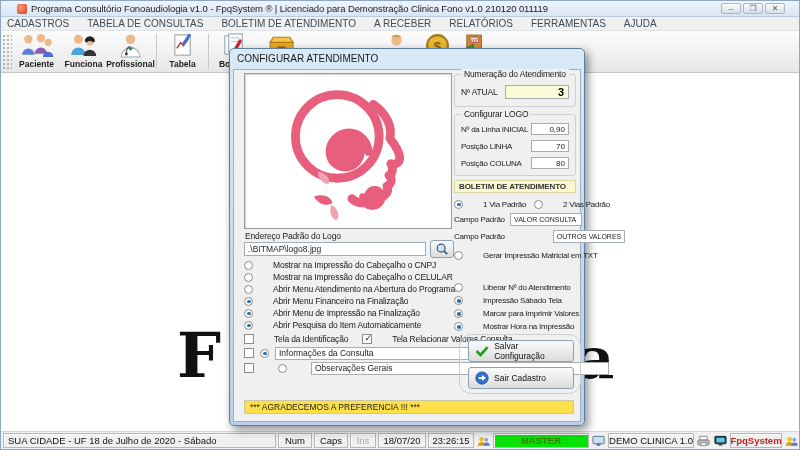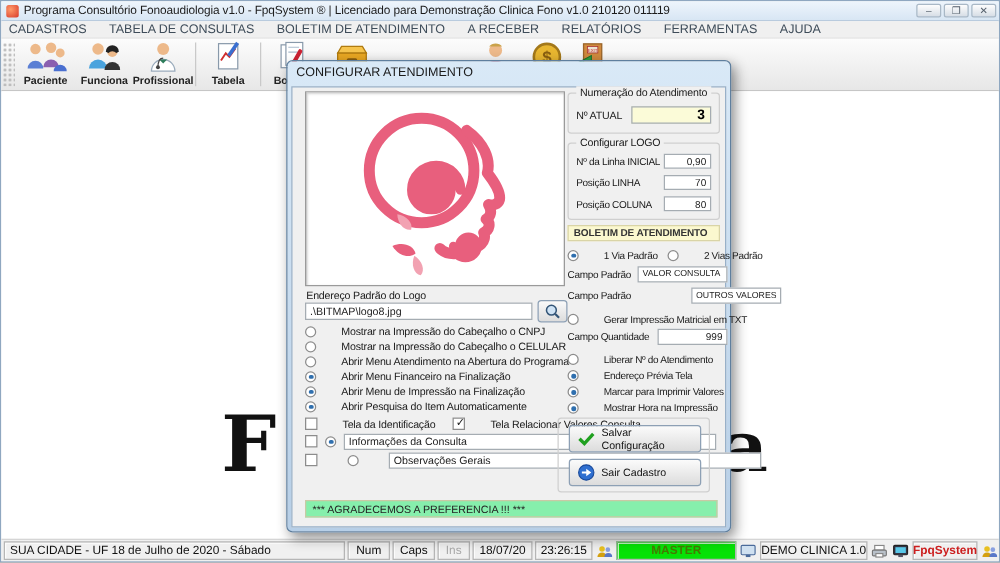--- a/index.html
+++ b/index.html
@@ -1,19 +1,19 @@
 <!DOCTYPE html>
 <html><head>
 <meta charset="utf-8">
 <style>
   html,body{margin:0;padding:0;background:#888;}
   *{box-sizing:border-box;font-family:"Liberation Sans",sans-serif;}
   .screen{position:relative;width:800px;height:450px;background:#fff;overflow:hidden;border:1px solid #8fa7c0;}
   
-  .titlebar{position:absolute;left:0;top:0;width:800px;height:16px;background:linear-gradient(#eef5fc,#d8e6f4);border-bottom:1px solid #b9cbde;display:flex;align-items:center;padding:0 4px;}
+  .titlebar{position:absolute;left:0;top:0;width:800px;height:16px;background:linear-gradient(#eef5fc,#d8e6f4);border-bottom:1px solid #b9cbde;display:flex;align-items:center;padding:0 16px;}
   .appicon{width:10px;height:10px;border-radius:2px;background:radial-gradient(circle at 35% 35%,#ff9a6a,#d83a2a);margin-right:4px;flex:none;}
   .title-text{font-size:9.5px;color:#1c1c1c;white-space:nowrap;letter-spacing:-0.1px;}
   .winbtns{margin-left:auto;display:flex;gap:2px;}
   .winbtn{width:20px;height:11px;border:1px solid #a9b8c6;border-radius:2px;background:linear-gradient(#fdfdfd,#d7dee6);font-size:8px;line-height:9px;text-align:center;color:#55606c;}
   
   .menubar{position:absolute;left:0;top:16px;width:800px;height:14px;background:#f0f0f0;display:flex;align-items:center;gap:18px;padding:0 6px;border-bottom:1px solid #e2e2e2;}
   .menu-item{font-size:10px;color:#3e4c59;white-space:nowrap;}
   
   .toolbar{position:absolute;left:0;top:30px;width:800px;height:42px;background:linear-gradient(#fcfcfc,#e7e7e7);border-bottom:1px solid #c6c6c6;display:flex;align-items:stretch;}
   .grip{width:10px;background-image:radial-gradient(#b5b5b5 1px,transparent 1.2px);background-size:4px 4px;margin:3px 1px;}
@@ -51,21 +51,21 @@
   .check{width:10px;height:10px;border:1px solid #8c8c8c;background:#fff;flex:none;position:relative;font-size:9px;line-height:9px;text-align:center;color:#1a6b2a;}
   .check.on::after{content:'✓';position:absolute;left:0;top:-1px;width:10px;color:#222;}
   .otext{font-size:8.5px;color:#1a1a1a;white-space:nowrap;letter-spacing:-0.15px;}
   .grp{position:absolute;border:1px solid #cfcfcf;border-radius:3px;}
   .grp-label{position:absolute;top:-6px;left:6px;background:#f0f0f0;padding:0 3px;font-size:8.5px;color:#1a1a1a;white-space:nowrap;letter-spacing:-0.15px;}
   .rcol-row{display:flex;align-items:center;justify-content:space-between;margin:0 6px;}
   .val-box{border:1px solid #a5acb2;background:#fbfbd8;font-size:11px;font-weight:bold;text-align:right;padding:0 4px;}
   .bol-header{position:absolute;left:220px;top:110px;width:122px;height:13px;background:#fbf8cf;border:1px solid #d9d4a6;font-size:8px;font-weight:bold;color:#333;display:flex;align-items:center;padding:0 4px;letter-spacing:-0.1px;}
   .ropt{font-size:8px;letter-spacing:-0.25px;}
   .dbtn{position:absolute;left:8px;width:106px;height:22px;border:1px solid #8da0b5;border-radius:3px;background:linear-gradient(#fbfbfb,#dcdcdc);display:flex;align-items:center;gap:5px;padding:0 6px;font-size:8.5px;color:#111;}
-  .banner{position:absolute;left:10px;top:330px;width:330px;height:14px;background:#86efac;border:1px solid #c9c9a5;font-size:8.5px;color:#222;display:flex;align-items:center;padding:0 5px;white-space:nowrap;}
+  .banner{position:absolute;left:10px;top:330px;width:330px;height:14px;background:#fde047;border:1px solid #c9c9a5;font-size:8.5px;color:#222;display:flex;align-items:center;padding:0 5px;white-space:nowrap;}
 </style>
 </head>
 <body>
 
 <div class="screen">
 
   <div class="titlebar">
     <div class="appicon"></div>
     <div class="title-text">Programa Consultório Fonoaudiologia v1.0 - FpqSystem ® | Licenciado para  Demonstração Clinica Fono v1.0 210120 011119</div>
     <div class="winbtns">
@@ -293,45 +293,41 @@
       <div class="rcol-row" style="position:absolute;left:214px;top:160px;width:128px;">
         <span class="otext ropt">Campo Padrão</span>
         <input class="field" style="position: static; width: 72px; height: 13px; font-size: 7px; margin-left: 48px;" value="OUTROS VALORES">
       </div>
 
       <div class="optrow" style="position:absolute;left:220px;top:179px;">
         <span class="radio"></span>
         <span class="otext ropt">Gerar Impressão Matricial em TXT</span>
       </div>
 
-      <div class="rcol-row" style="position:absolute;left:214px;top:193px;width:128px;">
-        <span class="otext ropt">Campo Quantidade</span>
-        <input class="field" style="position: static; width: 56px; height: 13px; text-align: right; font-size: 8px;" value="999">
-      </div>
 
       <div style="position:absolute;left:220px;top:211px;">
         <div class="optrow" style="height:13px;">
             <span class="radio"></span>
             <span class="otext ropt">Liberar Nº do Atendimento</span>
           </div>
         <div class="optrow" style="height:13px;">
             <span class="radio on"></span>
-            <span class="otext ropt">Endereço Prévia Tela</span>
+            <span class="otext ropt">Impressão Sábado Tela</span>
           </div>
         <div class="optrow" style="height:13px;">
             <span class="radio on"></span>
             <span class="otext ropt">Marcar para Imprimir Valores</span>
           </div>
         <div class="optrow" style="height:13px;">
             <span class="radio on"></span>
             <span class="otext ropt">Mostrar Hora na Impressão</span>
           </div>
       </div>
 
-      <div class="grp" style="left:212px;top:264px;width:122px;height:60px;">
+      <div class="grp" style="left:225px;top:264px;width:122px;height:60px;border-radius:12px;">
         <div class="dbtn" style="top:5px;">
           <svg width="15" height="12" viewBox="0 0 18 14">
               <path d="M2,7 l5,5 L16,2" stroke="#1fa01f" stroke-width="3.4" fill="none"></path>
             </svg>
           <span>Salvar Configuração</span>
         </div>
         <div class="dbtn" style="top:32px;">
           <svg width="14" height="14" viewBox="0 0 16 16">
               <circle cx="8" cy="8" r="7" fill="#2f6fd0" stroke="#1a4a9a"></circle>
               <path d="M4,7 h4 V4.6 L12.6,8 8,11.4 V9 H4z" fill="#fff"></path>

